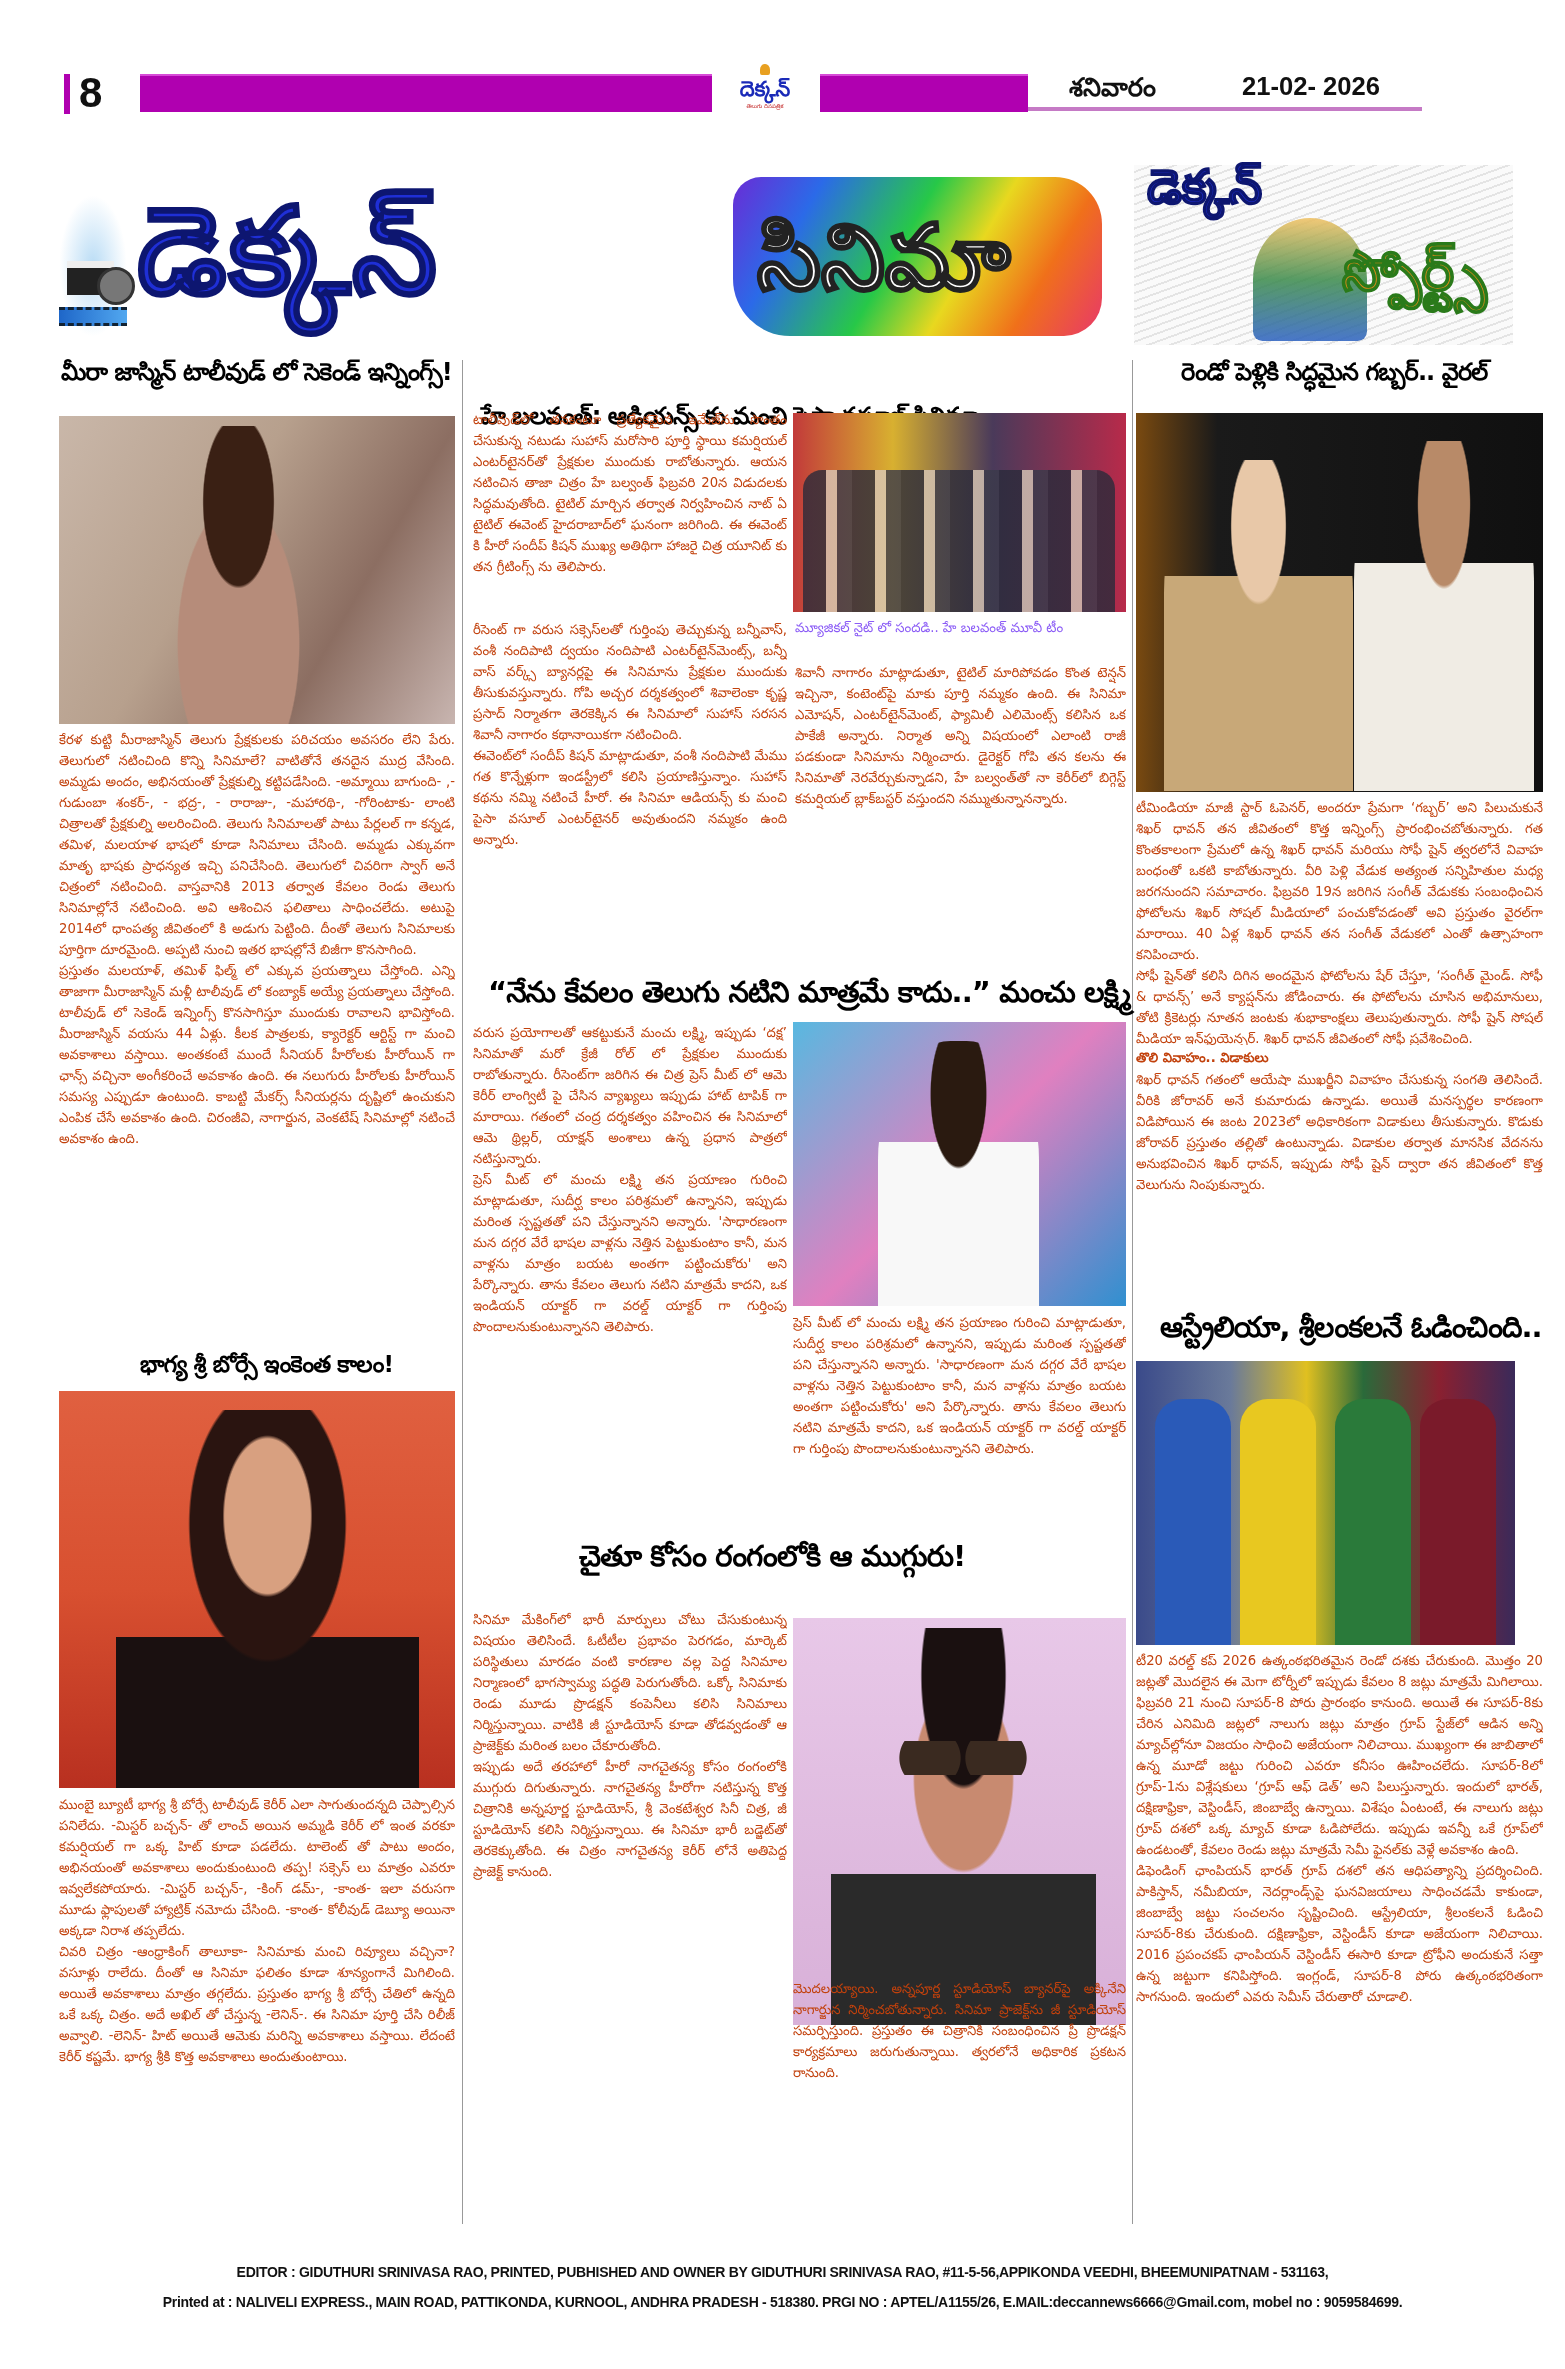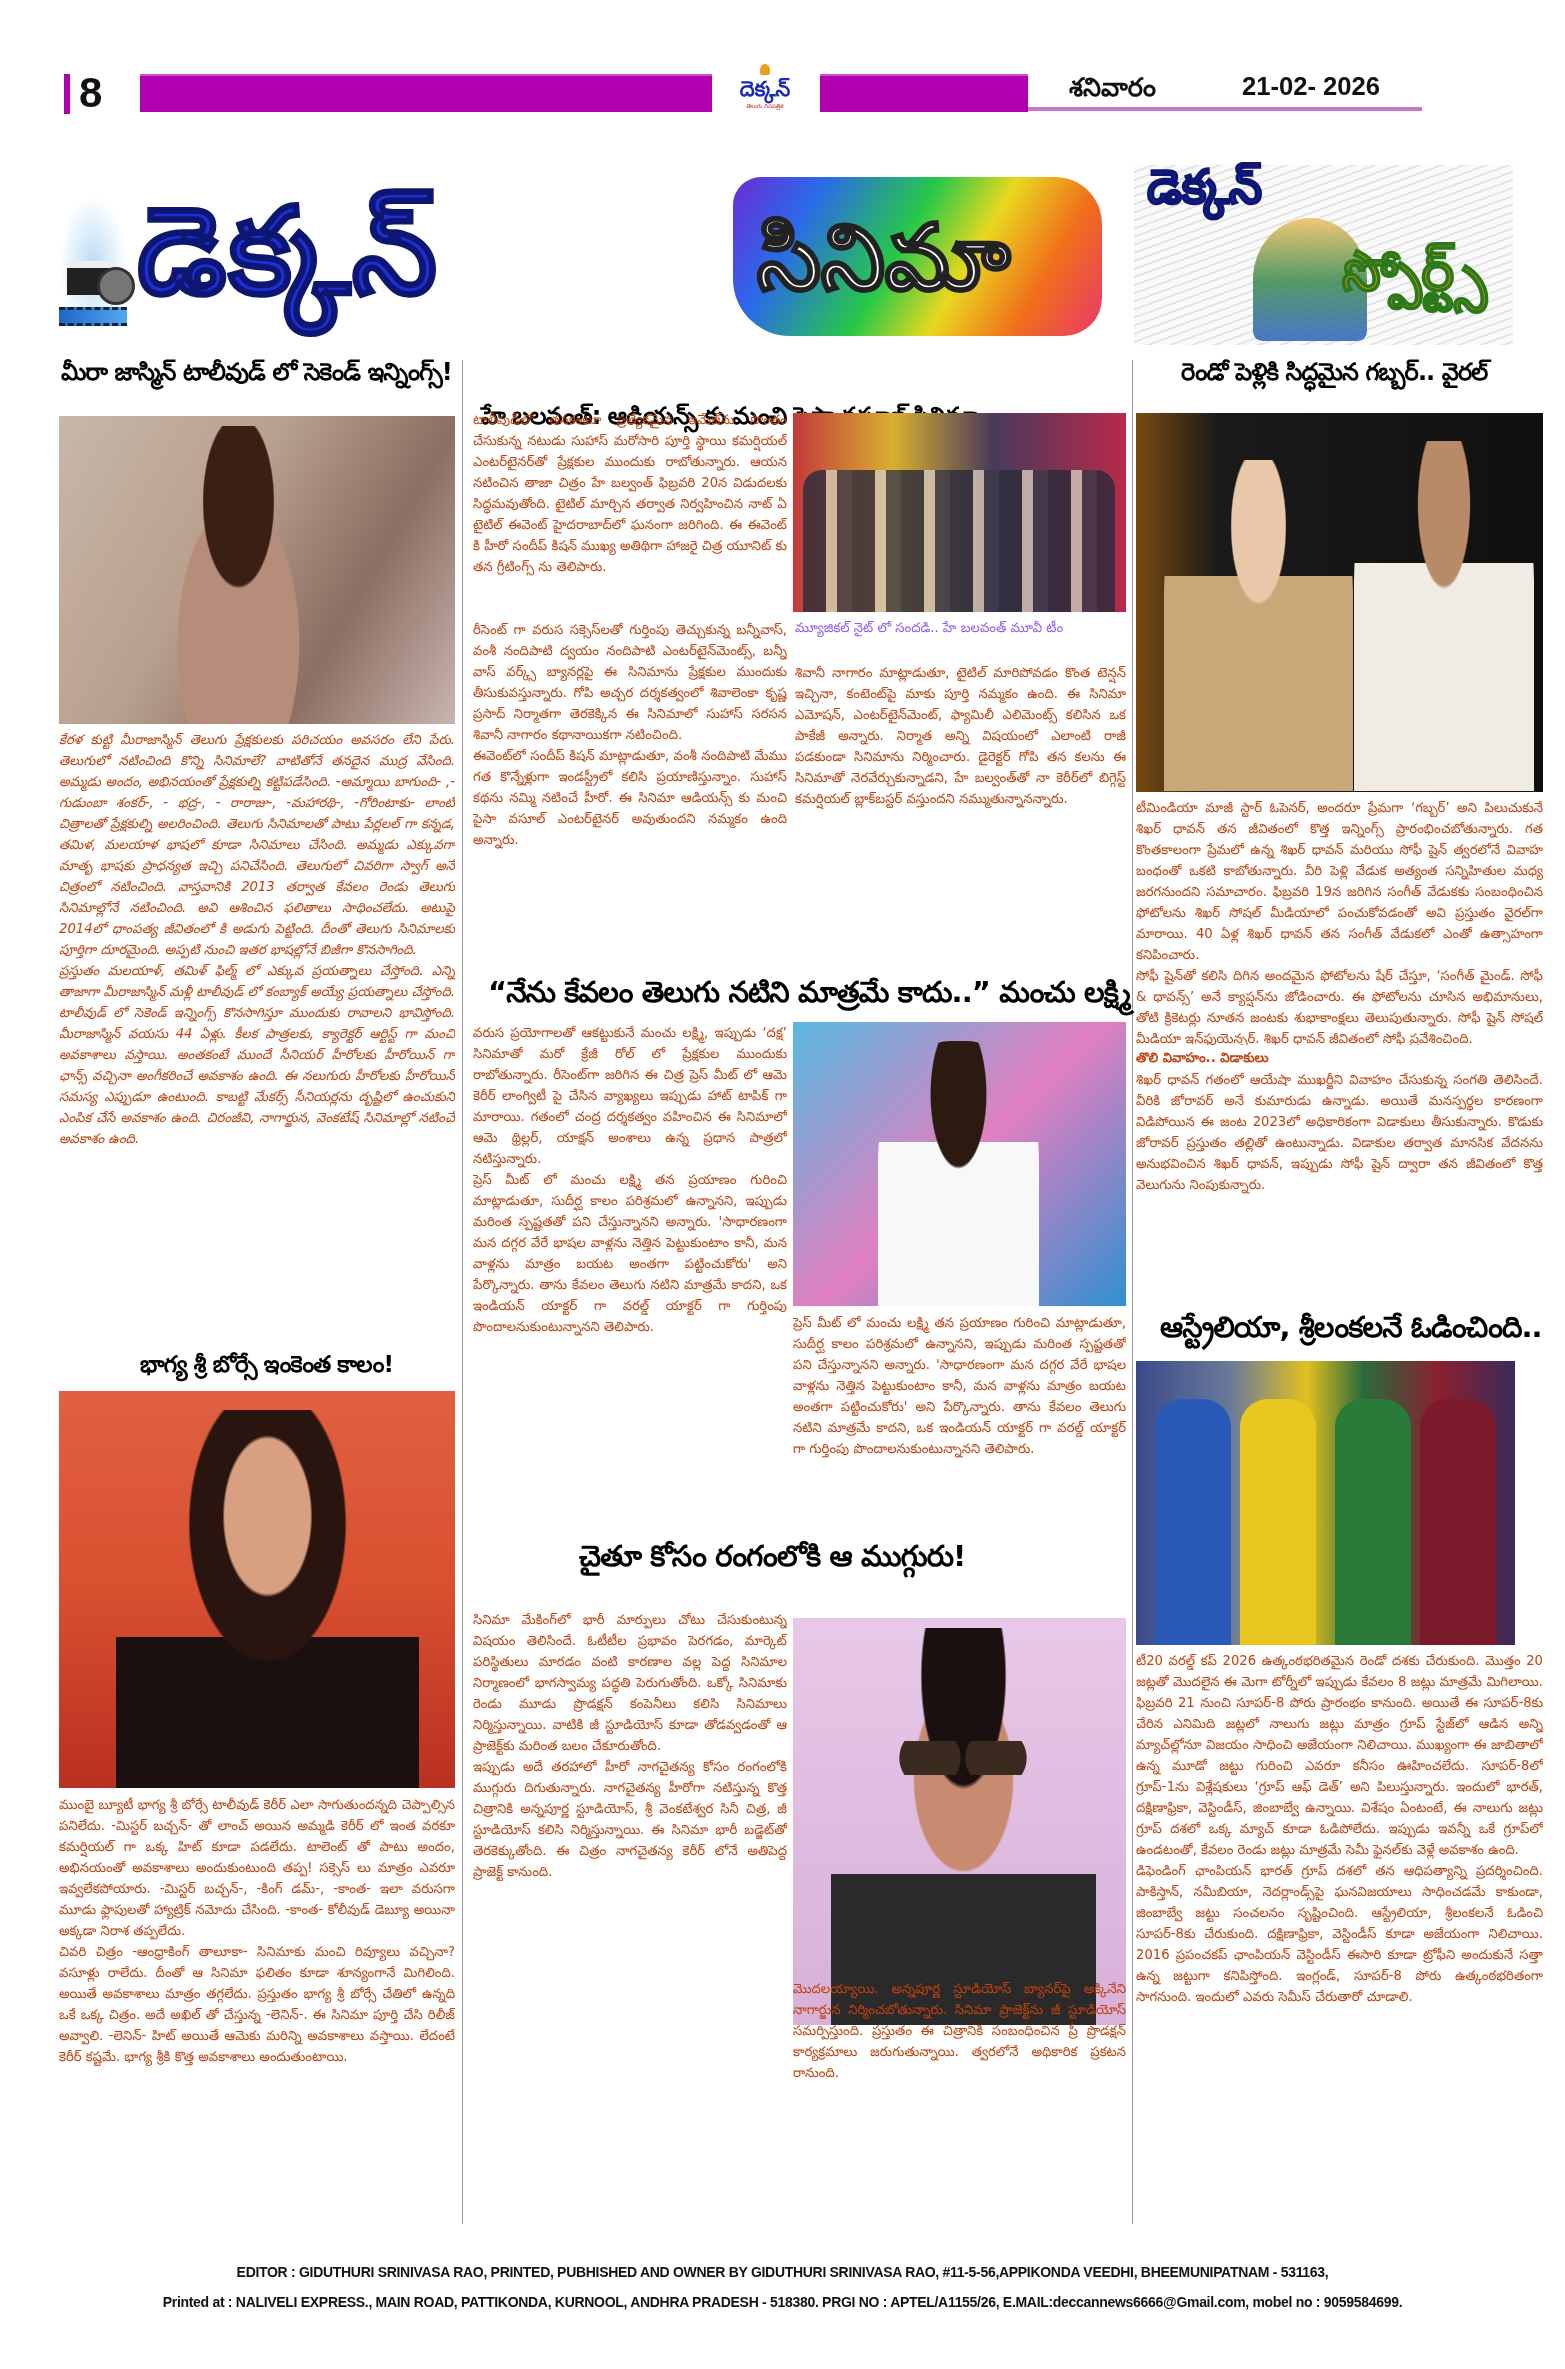--- a/index.html
+++ b/index.html
@@ -104,21 +104,21 @@
   <div class="sports-word">స్పోర్ట్స్</div>
 </div>
 
 <div class="vrule" style="left:462px; top:360px; height:1864px;"></div>
 <div class="vrule" style="left:1132px; top:360px; height:1864px;"></div>
 
 <div class="hl" style="left:61px; top:356px;">మీరా జాస్మిన్ టాలీవుడ్ లో సెకెండ్ ఇన్నింగ్స్!</div>
 <div class="photo ph-meera">
     <div class="fig"></div>
   </div>
-<div class="col" style="left:59px; top:729px; width:396px; height:606px;font-style:italic;">
+<div class="col" style="left:59px; top:729px; width:396px; height:606px;">
   <p>కేరళ కుట్టి మీరాజాస్మిన్ తెలుగు ప్రేక్షకులకు పరిచయం అవసరం లేని పేరు. తెలుగులో నటించింది కొన్ని సినిమాలే? వాటితోనే తనదైన ముద్ర వేసింది. అమ్మడు అందం, అభినయంతో ప్రేక్షకుల్ని కట్టిపడేసింది. -అమ్మాయి బాగుంది- ,- గుడుంబా శంకర్-, - భద్ర-, - రారాజు-, -మహారథి-, -గోరింటాకు- లాంటి చిత్రాలతో ప్రేక్షకుల్ని అలరించింది. తెలుగు సినిమాలతో పాటు పేర్లలల్ గా కన్నడ, తమిళ, మలయాళ భాషలో కూడా సినిమాలు చేసింది. అమ్మడు ఎక్కువగా మాతృ భాషకు ప్రాధన్యత ఇచ్చి పనిచేసింది. తెలుగులో చివరిగా స్వాగ్ అనే చిత్రంలో నటించింది. వాస్తవానికి 2013 తర్వాత కేవలం రెండు తెలుగు సినిమాల్లోనే నటించింది. అవి ఆశించిన ఫలితాలు సాధించలేదు. అటుపై 2014లో ధాంపత్య జీవితంలో కి అడుగు పెట్టింది. దీంతో తెలుగు సినిమాలకు పూర్తిగా దూరమైంది. అప్పటి నుంచి ఇతర భాషల్లోనే బిజీగా కొనసాగింది.</p>
   <p>ప్రస్తుతం మలయాళ్, తమిళ్ ఫిల్మ్ లో ఎక్కువ ప్రయత్నాలు చేస్తోంది. ఎన్ని తాజాగా మీరాజాస్మిన్ మళ్లీ టాలీవుడ్ లో కంబ్యాక్ అయ్యే ప్రయత్నాలు చేస్తోంది. టాలీవుడ్ లో సెకెండ్ ఇన్నింగ్స్ కొనసాగిస్తూ ముందుకు రావాలని భావిస్తోంది. మీరాజాస్మిన్ వయసు 44 ఏళ్లు. కీలక పాత్రలకు, క్యారెక్టర్ ఆర్టిస్ట్ గా మంచి అవకాశాలు వస్తాయి. అంతకంటే ముందే సీనియర్ హీరోలకు హీరోయిన్ గా ఛాన్స్ వచ్చినా అంగీకరించే అవకాశం ఉంది. ఈ నలుగురు హీరోలకు హీరోయిన్ సమస్య ఎప్పుడూ ఉంటుంది. కాబట్టి మేకర్స్ సీనియర్లను దృష్టిలో ఉంచుకుని ఎంపిక చేసే అవకాశం ఉంది. చిరంజీవి, నాగార్జున, వెంకటేష్ సినిమాల్లో నటించే అవకాశం ఉంది.</p>
 </div>
 
 <div class="hl" style="left:140px; top:1348px; font-size:23px;">భాగ్య శ్రీ బోర్సే ఇంకెంత కాలం!</div>
 <div class="photo ph-bhagya">
     <div class="fig"></div>
   </div>
 <div class="col" style="left:59px; top:1794px; width:396px; height:435px;">
   <p>ముంబై బ్యూటీ భాగ్య శ్రీ బోర్సే టాలీవుడ్ కెరీర్ ఎలా సాగుతుందన్నది చెప్పాల్సిన పనిలేదు. -మిస్టర్ బచ్చన్- తో లాంచ్ అయిన అమ్మడి కెరీర్ లో ఇంత వరకూ కమర్షియల్ గా ఒక్క హిట్ కూడా పడలేదు. టాలెంట్ తో పాటు అందం, అభినయంతో అవకాశాలు అందుకుంటుంది తప్ప! సక్సెస్ లు మాత్రం ఎవరూ ఇవ్వలేకపోయారు. -మిస్టర్ బచ్చన్-, -కింగ్ డమ్-, -కాంత- ఇలా వరుసగా మూడు ఫ్లాపులతో హ్యాట్రిక్ నమోదు చేసింది. -కాంత- కోలీవుడ్ డెబ్యూ అయినా అక్కడా నిరాశ తప్పలేదు.</p>

